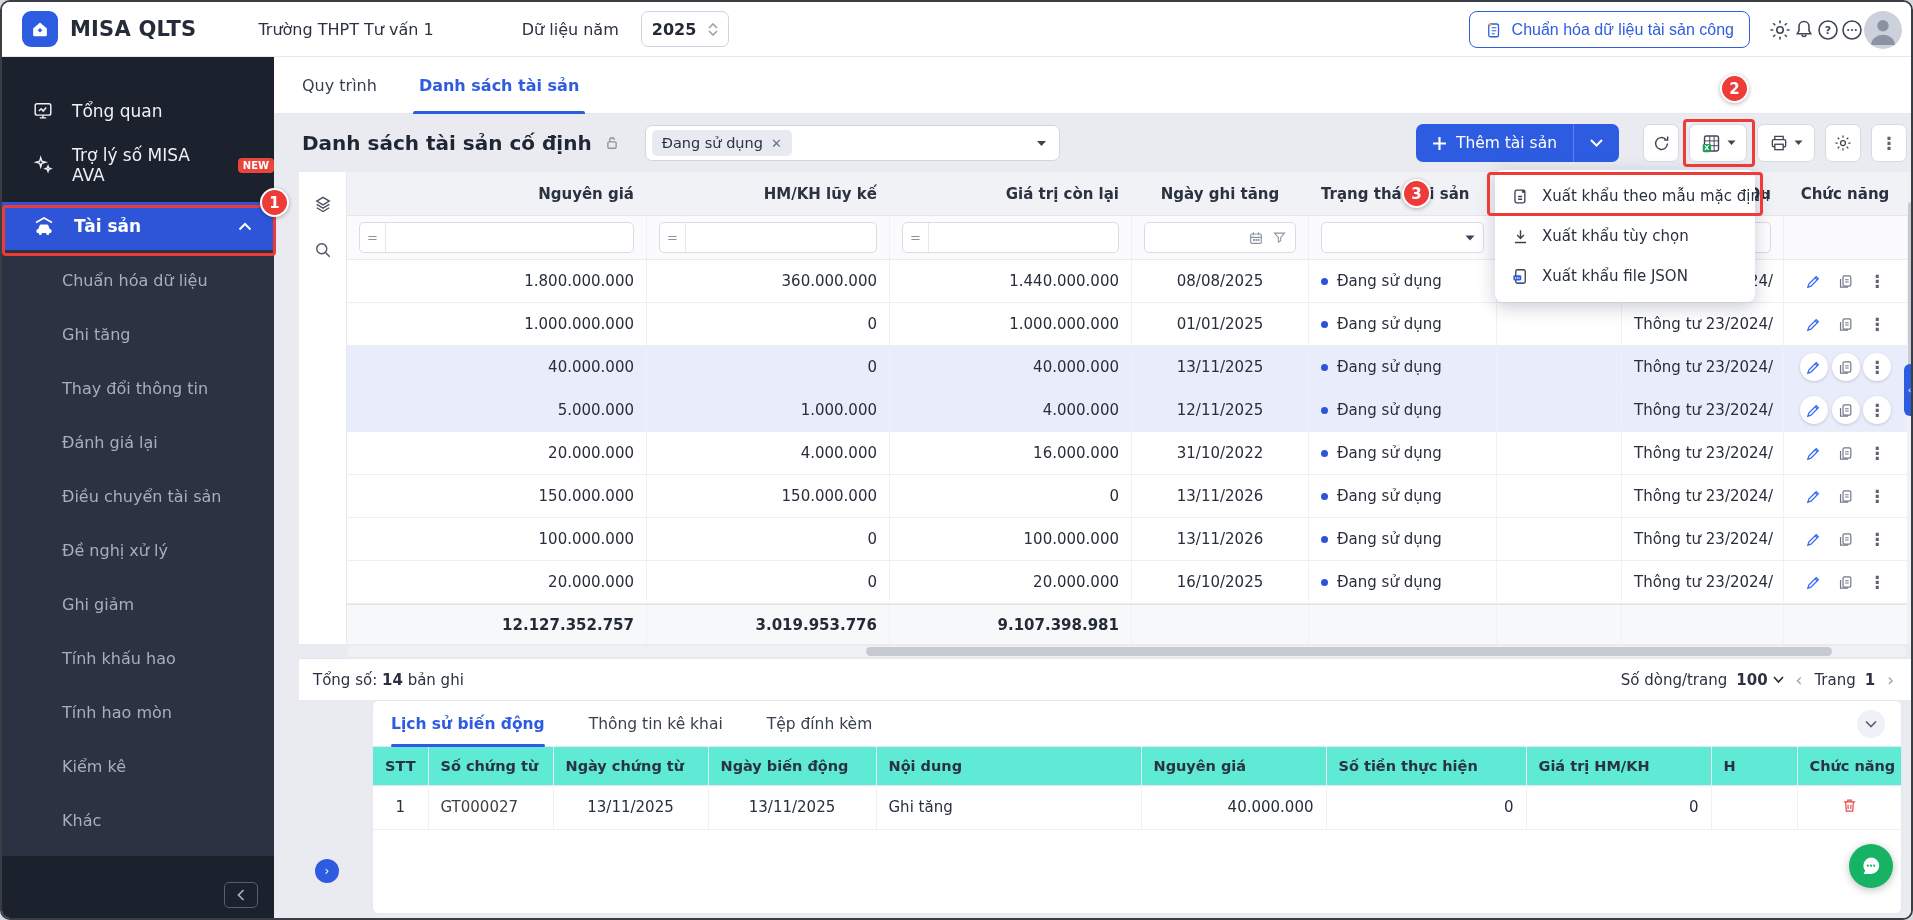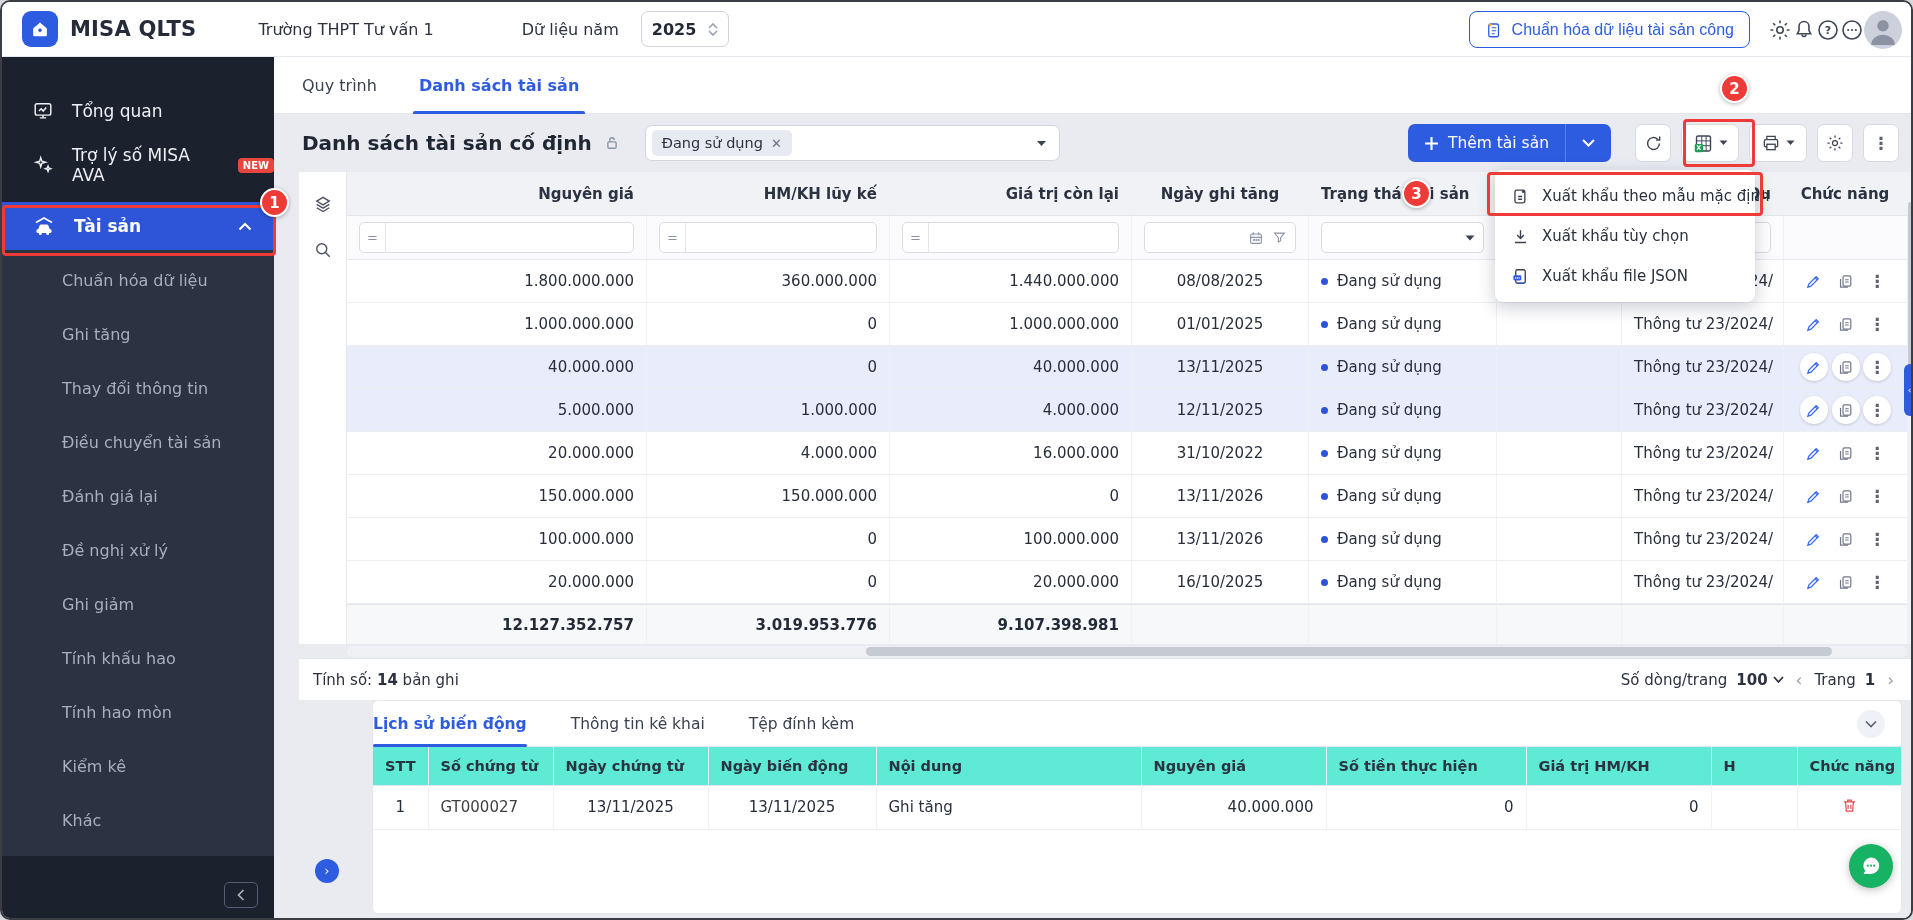--- a/index.html
+++ b/index.html
@@ -40,21 +40,21 @@
   .tab.active::after{content:"";position:absolute;left:-6px;right:-6px;bottom:0;height:3px;background:#2e5ce0;border-radius:2px 2px 0 0;}
 
   .titlerow{position:absolute;left:0;top:57px;width:1641px;height:58px;display:flex;align-items:center;padding-left:28px;}
   .pagetitle{font-size:20px;font-weight:bold;color:#1f2634;}
   .lock{margin-left:11px;color:#8d95a5;}
   .filtersel{margin-left:24px;width:415px;height:36px;background:#fff;border:1px solid #d0d5de;border-radius:7px;display:flex;align-items:center;padding:0 12px 0 6px;cursor:pointer;}
   .chip{background:#e7eaf1;border-radius:5px;height:26px;display:flex;align-items:center;gap:8px;padding:0 10px;font-size:14.5px;color:#2b3140;}
   .chip .x{color:#6a7282;font-size:13px;}
   .filtersel .caret{margin-left:auto;color:#3c4454;}
 
-  .actionbar{position:absolute;right:16px;top:67px;height:38px;display:flex;}
+  .actionbar{position:absolute;right:8px;top:67px;height:38px;display:flex;}
   .btn-add{height:38px;background:#2e5ce0;color:#fff;border-radius:7px 0 0 7px;display:flex;align-items:center;gap:9px;font-size:15.5px;padding:0 16px;cursor:pointer;}
   .btn-add-caret{height:38px;width:46px;background:#2e5ce0;border-left:1px solid #5b80ea;border-radius:0 7px 7px 0;display:flex;align-items:center;justify-content:center;color:#fff;cursor:pointer;margin-right:14px;}
   .icobtn{height:38px;background:#fff;border:1px solid #d6dae2;border-radius:7px;display:flex;align-items:center;justify-content:center;gap:5px;color:#3e4654;cursor:pointer;margin-left:10px;}
   .w36{width:36px;} .w58{width:58px;padding:0 6px;}
 
   
   .rail{position:absolute;left:25px;top:115px;width:48px;height:472px;background:#fff;border-right:1px solid #e6e8ee;display:flex;flex-direction:column;align-items:center;padding-top:22px;gap:26px;color:#4a5263;}
   .grid{position:absolute;left:73px;top:115px;width:1560px;background:#fff;}
   .hrow{display:flex;height:44px;background:#f1f2f6;border-bottom:1px solid #e3e6ec;align-items:center;font-weight:bold;font-size:15px;color:#2b3342;}
   .frow{display:flex;height:44px;background:#fbfbfd;border-bottom:1px solid #e8eaef;align-items:center;}
@@ -83,21 +83,21 @@
   .vthumb{position:absolute;left:1px;top:30px;width:6px;height:180px;background:#c6cad3;border-radius:3px;}
 
   .footerbar{position:absolute;left:25px;top:601px;width:1616px;height:42px;background:#fff;border-top:1px solid #e3e6ec;display:flex;align-items:center;font-size:15px;color:#2b3140;}
   .footerbar .left{margin-left:14px;}
   .footerbar .right{margin-left:auto;margin-right:18px;display:flex;align-items:center;gap:9px;}
   .pgbtn{color:#9aa1ae;font-size:17px;cursor:pointer;padding:0 3px;}
   .pernum{display:flex;align-items:center;gap:5px;font-weight:bold;cursor:pointer;}
 
   
   .panel{position:absolute;left:98px;top:643px;width:1530px;height:214px;background:#fff;border:1px solid #e4e7ed;border-radius:6px;}
-  .ptabs{height:46px;border-bottom:1px solid #e7e9ee;display:flex;align-items:center;gap:44px;position:relative;}
+  .ptabs{height:46px;border-bottom:1px solid #e7e9ee;display:flex;align-items:center;gap:44px;padding-left:18px;position:relative;}
   .ptab{font-size:15.5px;color:#39404f;height:46px;display:flex;align-items:center;position:relative;cursor:pointer;}
   .ptab.active{color:#2e5ce0;font-weight:bold;}
   .ptab.active::after{content:"";position:absolute;left:0;right:0;bottom:0;height:3px;background:#2e5ce0;border-radius:2px;}
   .ptab-collapse{position:absolute;right:16px;top:9px;width:28px;height:28px;border-radius:50%;background:#eef1f6;display:flex;align-items:center;justify-content:center;color:#5b6270;cursor:pointer;}
   .ptable{width:100%;border-collapse:collapse;table-layout:fixed;}
   .ptable th{height:38px;background:#5eead4;border-bottom:1px solid #e3e6ec;border-right:1px solid #e9ebf0;font-size:14.5px;color:#2b3342;font-weight:bold;padding:0 12px;text-align:left;overflow:hidden;white-space:nowrap;}
   .ptable td{height:44px;border-bottom:1px solid #eceef2;border-right:1px solid #f0f1f5;font-size:15px;color:#272e3c;padding:0 12px;overflow:hidden;white-space:nowrap;}
   .tr-r{text-align:right;} .tr-c{text-align:center;}
   .link{color:#404040;cursor:pointer;}
 
@@ -218,22 +218,22 @@
       <span class="chev">
         <svg width="14" height="9" viewBox="0 0 14 9">
             <path d="M1.5 7.5L7 2l5.5 5.5" fill="none" stroke="#fff" stroke-width="2"></path>
           </svg>
       </span>
     </div>
     <div class="submenu">
       <div class="sub-item">Chuẩn hóa dữ liệu</div>
       <div class="sub-item">Ghi tăng</div>
       <div class="sub-item">Thay đổi thông tin</div>
+      <div class="sub-item">Đánh giá lại</div>
       <div class="sub-item">Điều chuyển tài sản</div>
-      <div class="sub-item">Đánh giá lại</div>
       <div class="sub-item">Đề nghị xử lý</div>
       <div class="sub-item">Ghi giảm</div>
       <div class="sub-item">Tính khấu hao</div>
       <div class="sub-item">Tính hao mòn</div>
       <div class="sub-item">Kiểm kê</div>
       <div class="sub-item">Khác</div>
     </div>
     <div class="collapse-box">
       <svg width="8" height="12" viewBox="0 0 8 12">
           <path d="M6.5 1L1.5 6l5 5" fill="none" stroke="#aab0bf" stroke-width="1.7"></path>
@@ -652,21 +652,21 @@
 
     <div class="hscroll">
         <div class="hthumb"></div>
       </div>
     <div class="vscroll">
         <div class="vthumb"></div>
       </div>
 
     <div class="footerbar">
       <div class="left">
-        <span>Tính số:</span>
+        <span>Tổng số:</span>
         <b>14</b>
         <span>bản ghi</span>
       </div>
       <div class="right">
         <span>Số dòng/trang</span>
         <span class="pernum">
           <span>100</span>
           <svg width="11" height="7" viewBox="0 0 11 7">
               <path d="M1 1l4.5 5L10 1" fill="none" stroke="#2b3140" stroke-width="1.7"></path>
             </svg>

